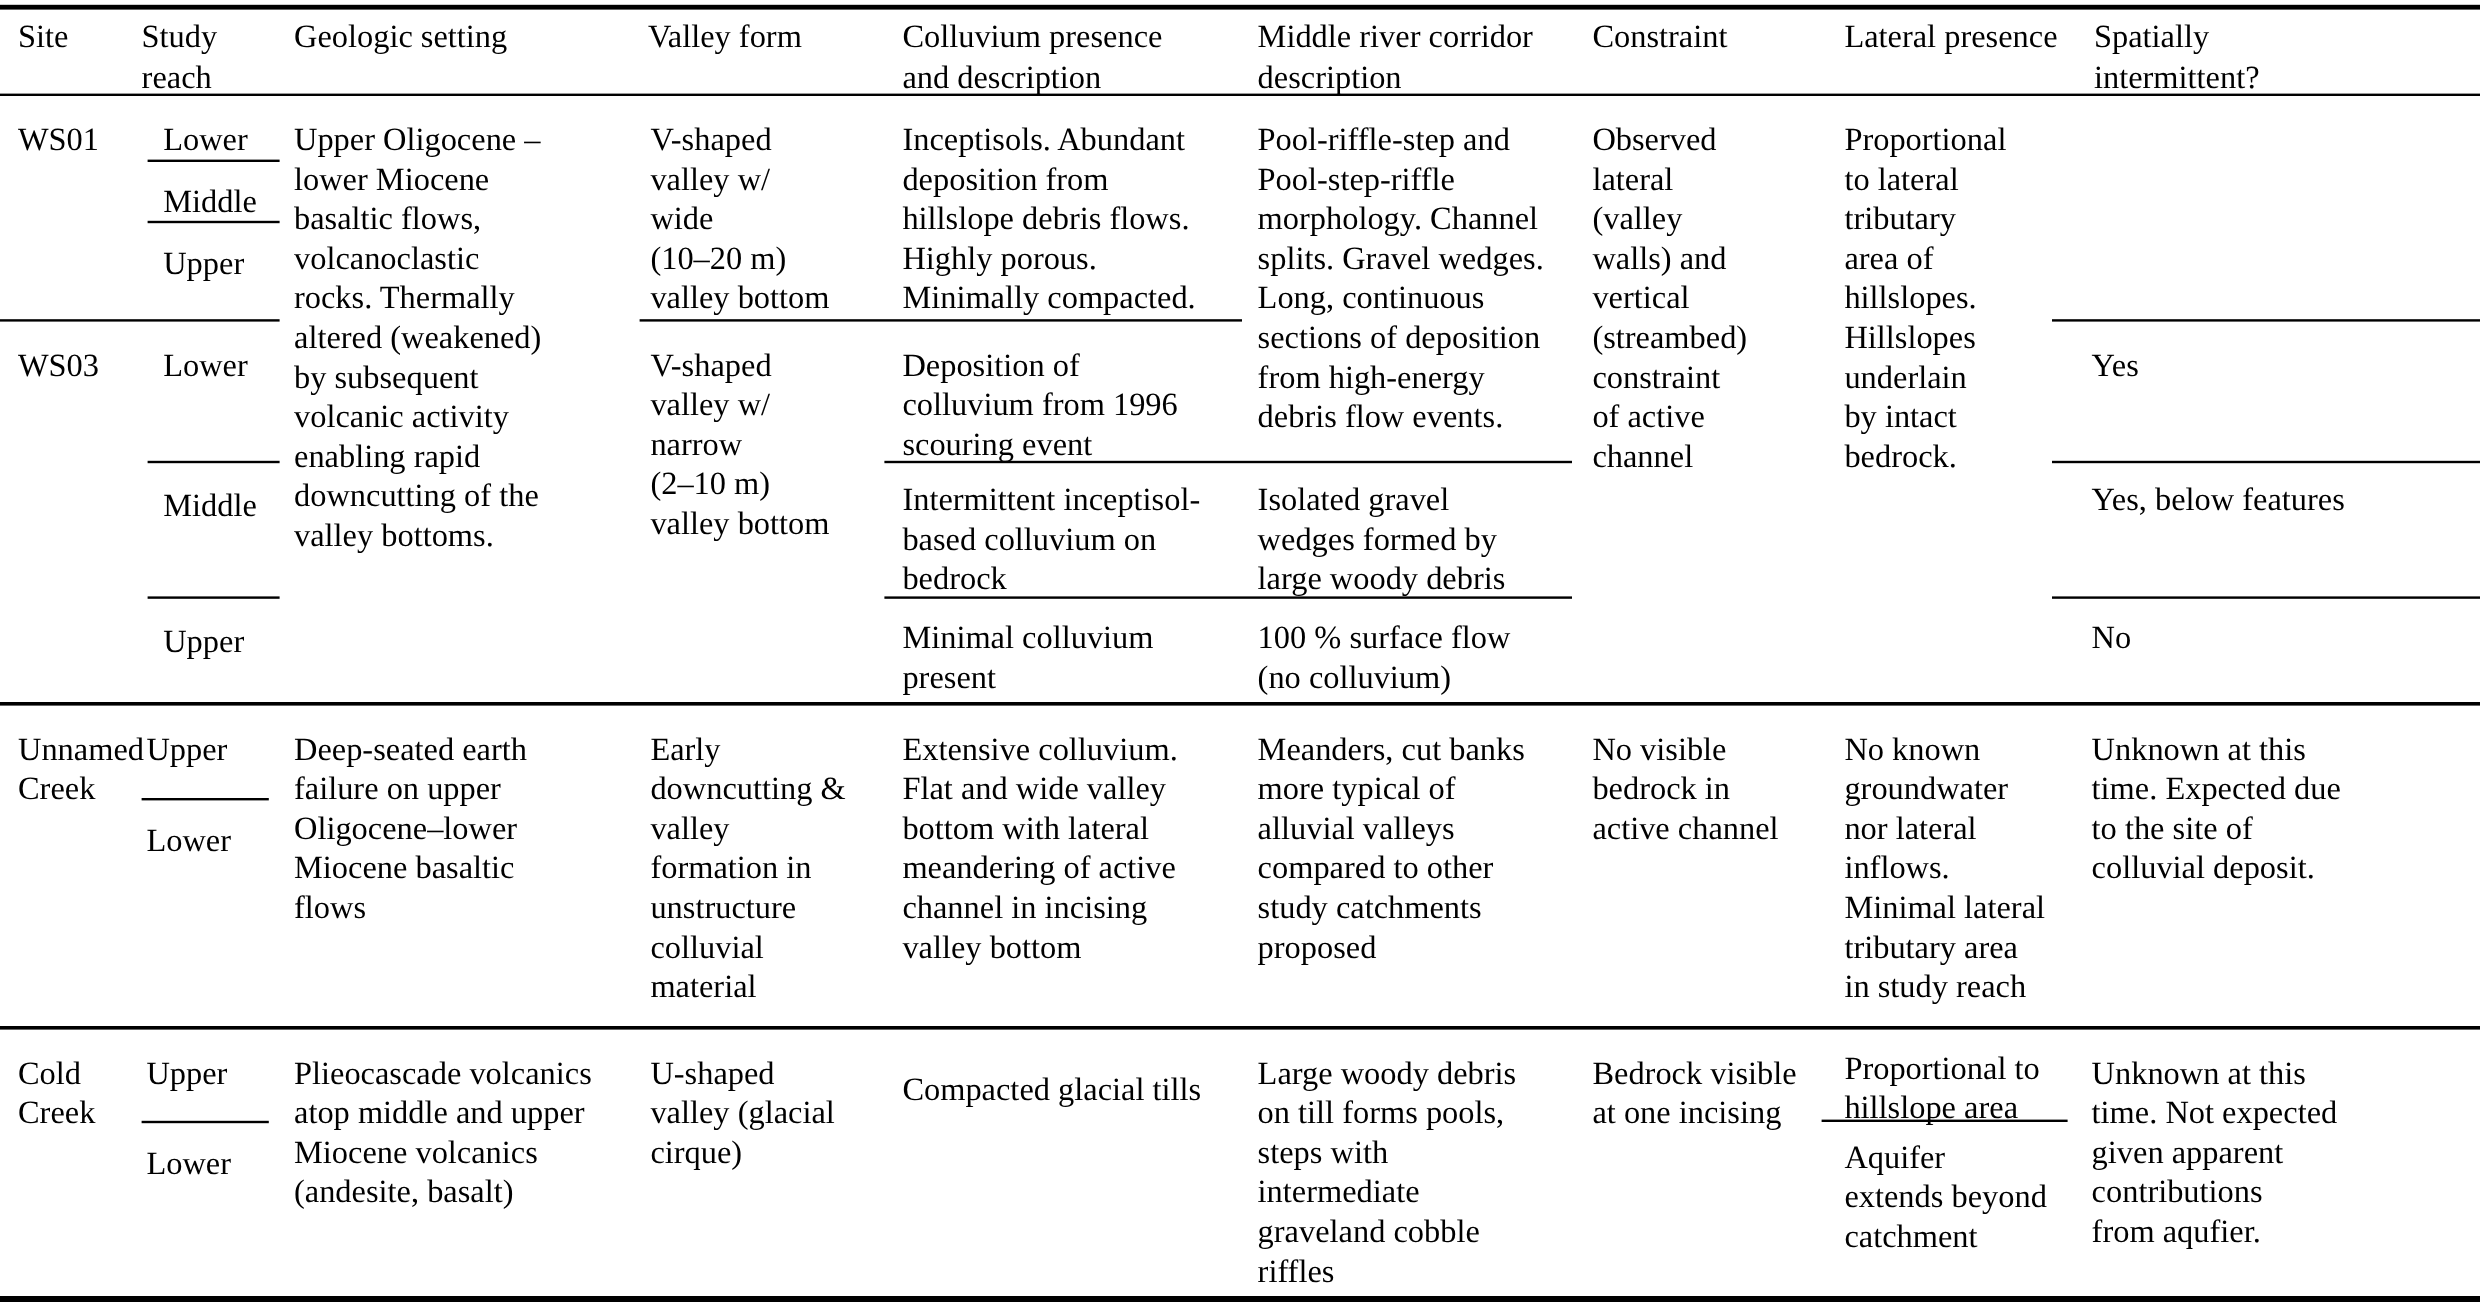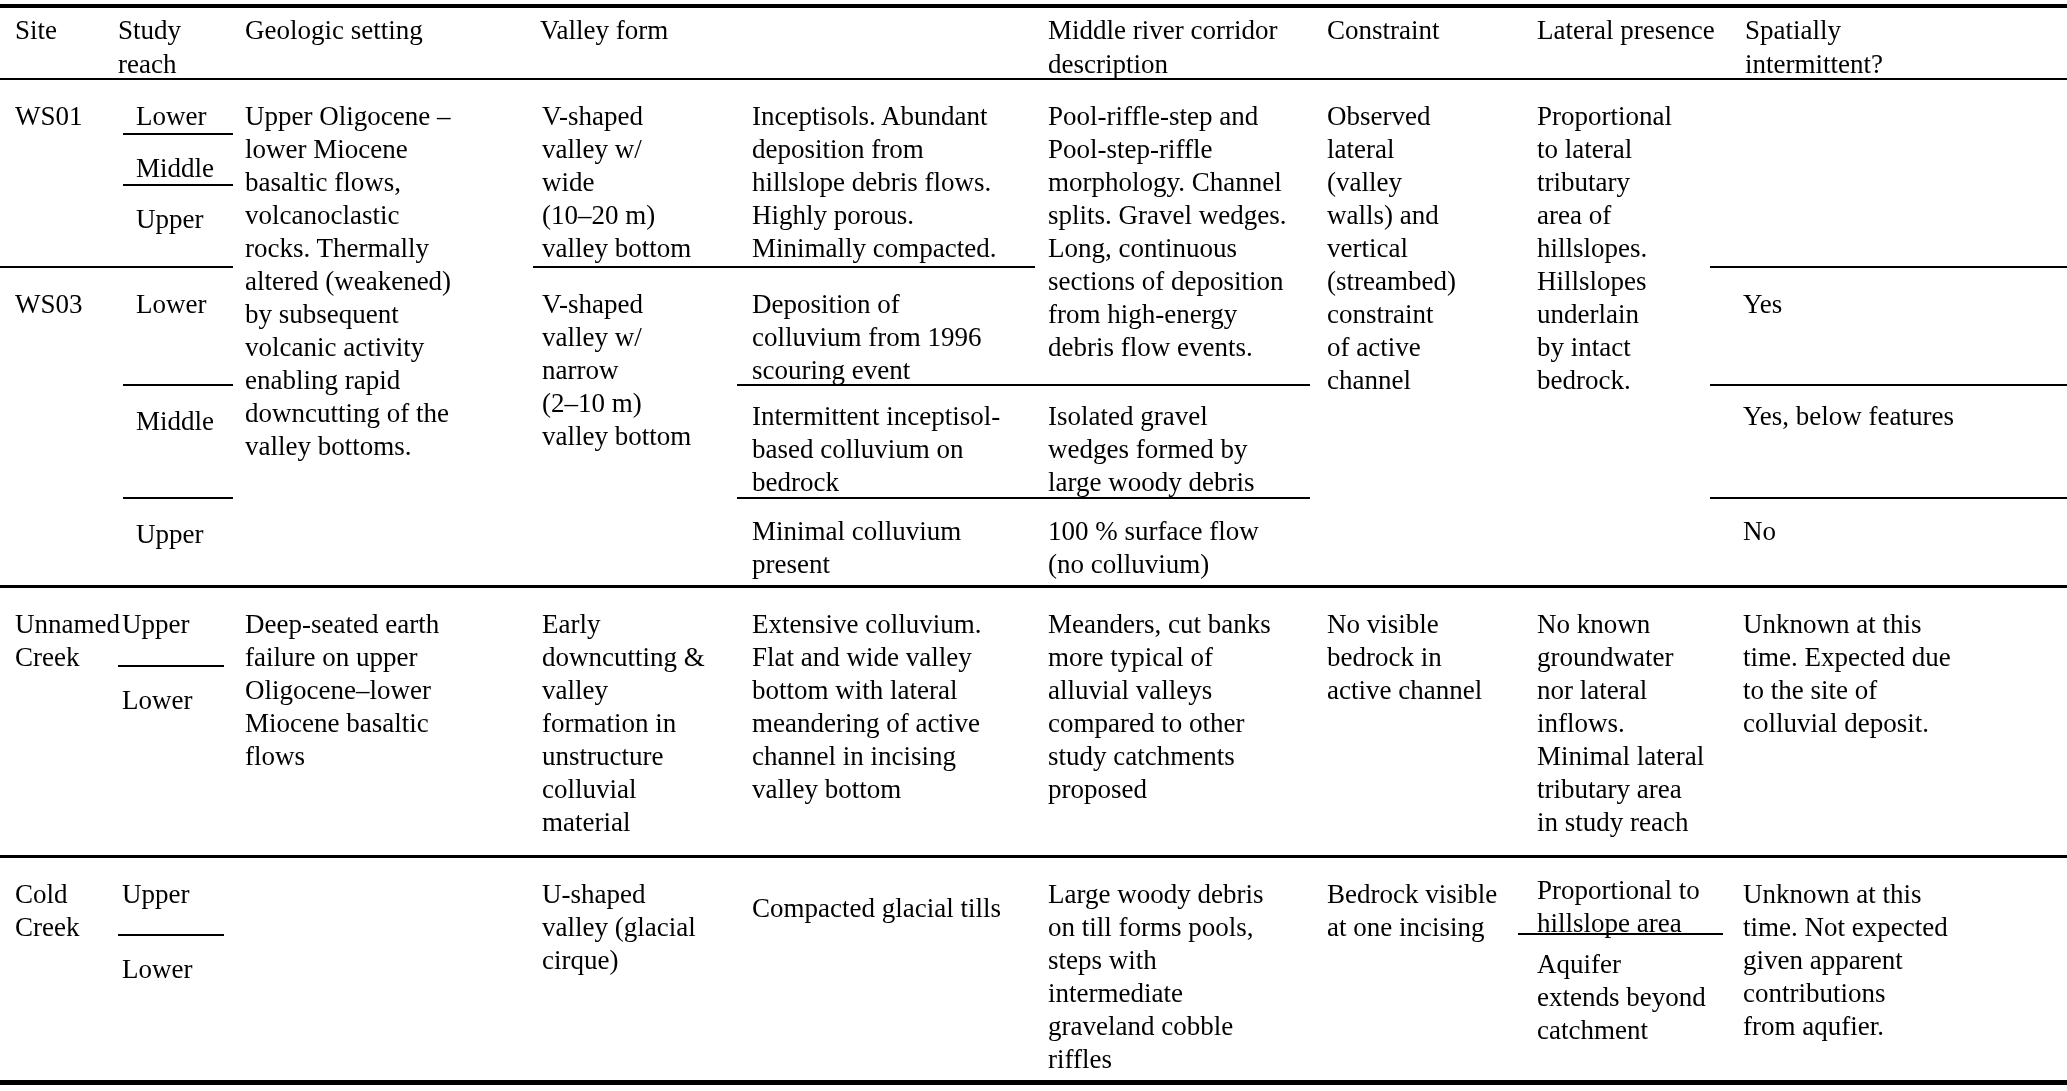--- a/index.html
+++ b/index.html
@@ -34,20 +34,22 @@
 </head>
 <body>
 
 <div id="page">
 
   <div class="hdr" style="left:15px;top:13px">Site</div>
   <div class="hdr" style="left:118px;top:13px">Study
 reach</div>
   <div class="hdr" style="left:245px;top:13px">Geologic setting</div>
   <div class="hdr" style="left:540px;top:13px">Valley form</div>
+  <div class="hdr" style="left:752px;top:13px">Colluvium presence
+and description</div>
   <div class="hdr" style="left:1048px;top:13px">Middle river corridor
 description</div>
   <div class="hdr" style="left:1327px;top:13px">Constraint</div>
   <div class="hdr" style="left:1537px;top:13px">Lateral presence</div>
   <div class="hdr" style="left:1745px;top:13px">Spatially
 intermittent?</div>
 
   <div class="cell" style="left:15px;top:100px">WS01</div>
   <div class="cell" style="left:136px;top:100px">Lower</div>
   <div class="cell" style="left:136px;top:152px">Middle</div>
@@ -166,20 +168,24 @@
 in study reach</div>
   <div class="cell" style="left:1743px;top:608px">Unknown at this
 time. Expected due
 to the site of
 colluvial deposit.</div>
 
   <div class="cell" style="left:15px;top:878px">Cold
 Creek</div>
   <div class="cell" style="left:122px;top:878px">Upper</div>
   <div class="cell" style="left:122px;top:953px">Lower</div>
+  <div class="cell" style="left:245px;top:878px">Plieocascade volcanics
+atop middle and upper
+Miocene volcanics
+(andesite, basalt)</div>
   <div class="cell" style="left:542px;top:878px">U-shaped
 valley (glacial
 cirque)</div>
   <div class="cell" style="left:752px;top:892px">Compacted glacial tills</div>
   <div class="cell" style="left:1048px;top:878px">Large woody debris
 on till forms pools,
 steps with
 intermediate
 graveland cobble
 riffles</div>

